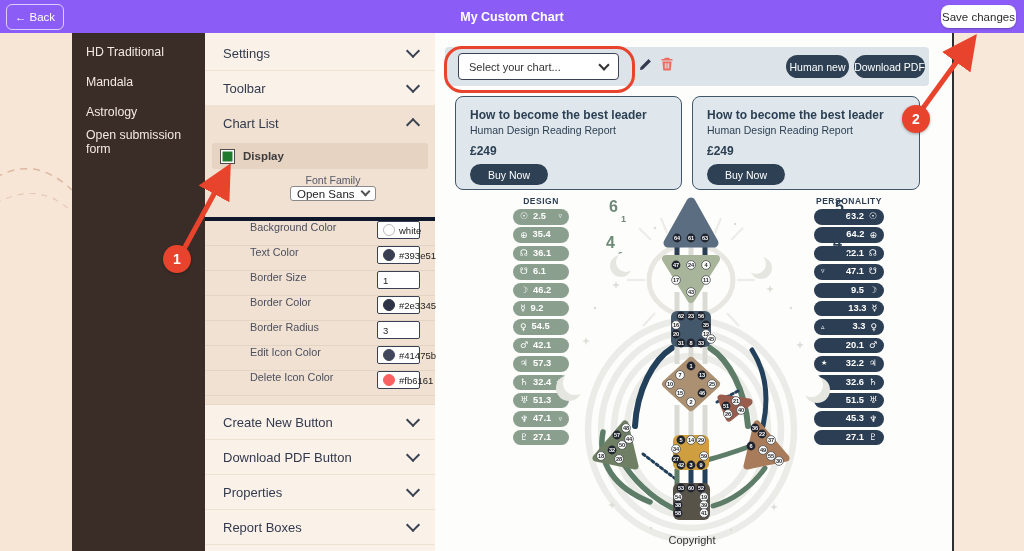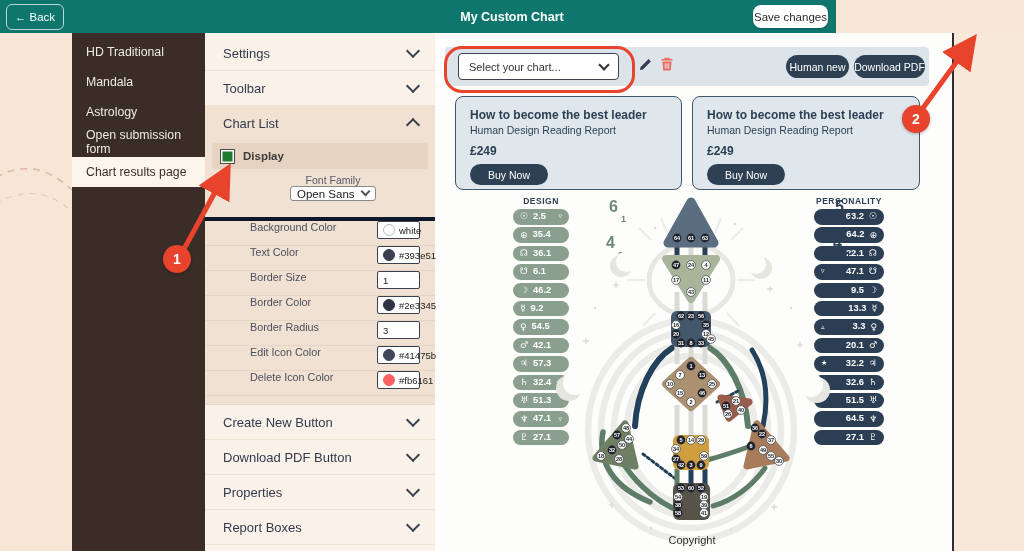--- a/index.html
+++ b/index.html
@@ -1,20 +1,20 @@
 <!DOCTYPE html>
 <html><head>
 <meta charset="utf-8">
 <style>
   html,body{margin:0;padding:0;}
   body{font-family:"Liberation Sans",sans-serif;background:#e8e0d8;}
   .app{position:relative;width:1024px;height:551px;overflow:hidden;background:#f7e5d5;}
 
   
-  .header{position:absolute;left:0;top:0;width:836px;height:33px;background:#0f766e;z-index:20;}
+  .header{position:absolute;left:0;top:0;width:1024px;height:33px;background:#8b5cf6;z-index:20;}
   .back-btn{position:absolute;left:6px;top:4px;width:56px;height:24px;border:1.5px solid rgba(255,255,255,.7);
     border-radius:6px;color:#fff;font-size:11.5px;display:flex;align-items:center;justify-content:center;cursor:pointer;}
   .hdr-title{position:absolute;left:0;top:0;width:1024px;height:33px;display:flex;align-items:center;justify-content:center;
     color:#fff;font-size:12.5px;font-weight:bold;pointer-events:none;}
   .save-btn{position:absolute;right:8px;top:5px;width:75px;height:23px;background:#fff;border-radius:8px;color:#2b2b2b;
     font-size:11.5px;display:flex;align-items:center;justify-content:center;box-shadow:0 1px 2px rgba(0,0,0,.25);cursor:pointer;}
 
   
   .sidebar{position:absolute;left:72px;top:33px;width:133px;height:518px;background:#3a2d27;padding-top:4px;box-sizing:border-box;z-index:5;}
   .side-item{height:30px;display:flex;align-items:center;padding-left:14px;color:#f2e9e0;font-size:12.3px;cursor:pointer;}
@@ -106,21 +106,20 @@
     <div class="back-btn">← Back</div>
     <div class="hdr-title">My Custom Chart</div>
     <div class="save-btn">Save changes</div>
   </div>
 
   <div class="sidebar" id="sidebar-nav">
       <div class="side-item">HD Traditional</div>
       <div class="side-item">Mandala</div>
       <div class="side-item">Astrology</div>
       <div class="side-item">Open submission form</div>
-      <div class="side-item active">Chart results page</div>
     </div>
 
   <div class="panel">
     <div id="top-sections">
         <div class="section">
           <span>Settings</span>
           <span class="chev"></span>
         </div>
         <div class="section">
           <span>Toolbar</span>
@@ -347,21 +346,21 @@
         </div>
         <div class="pill personality">
           <span class="val">32.6</span>
           <span class="glyph">♄</span>
         </div>
         <div class="pill personality">
           <span class="val">51.5</span>
           <span class="glyph">♅</span>
         </div>
         <div class="pill personality">
-          <span class="val">64.5</span>
+          <span class="val">45.3</span>
           <span class="glyph">♆</span>
         </div>
         <div class="pill personality">
           <span class="val">27.1</span>
           <span class="glyph">♇</span>
         </div>
       </div>
 
     <div id="profiles">
         <span class="profile-big pg" style="left: 174px; top: 165px;">6</span>

